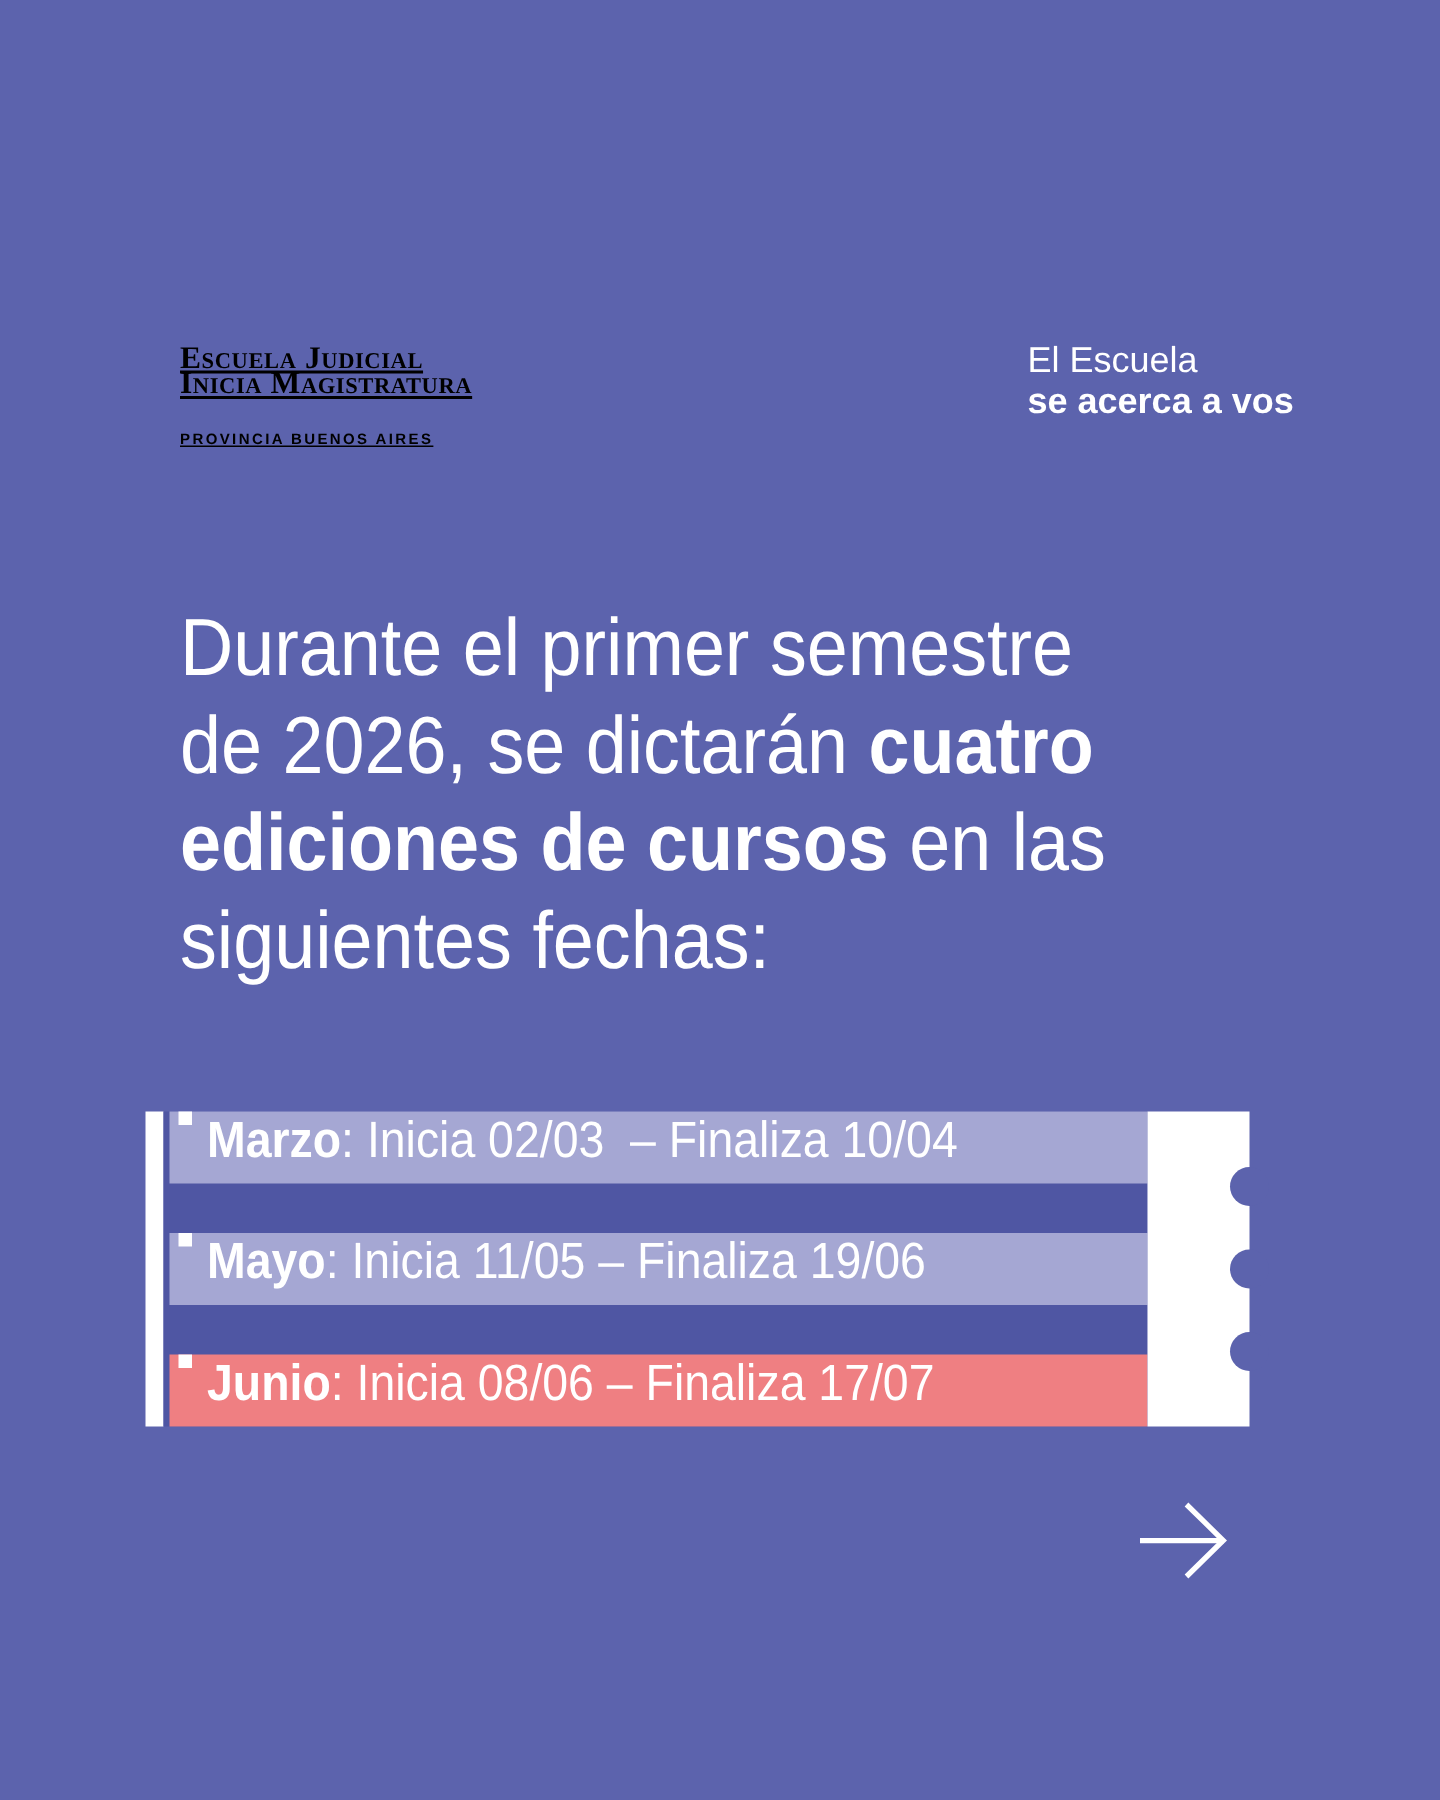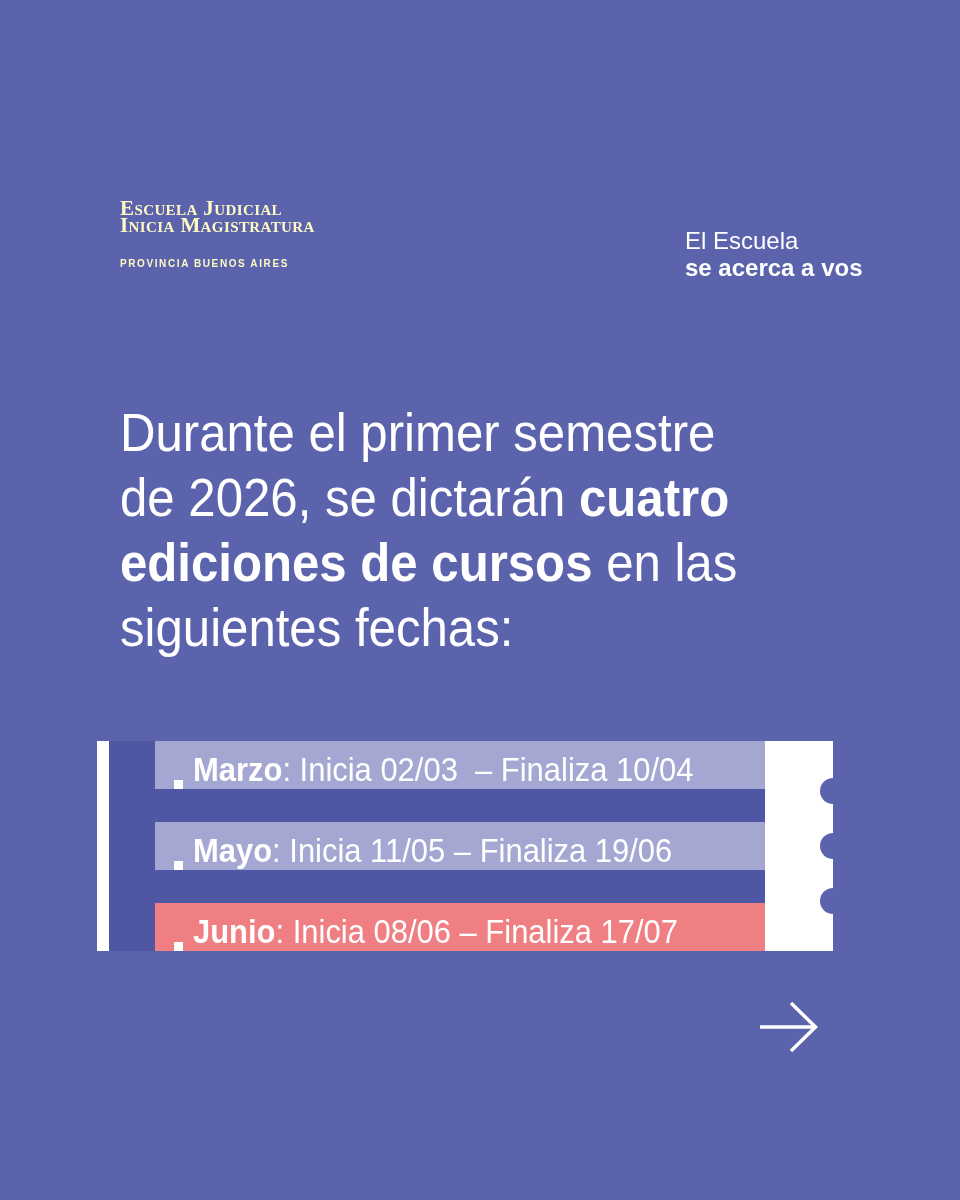--- a/index.html
+++ b/index.html
@@ -10,21 +10,21 @@
     --accent-white:#ffffff;
   }
   *{margin:0;padding:0;box-sizing:border-box;}
   body{background:var(--background);}
   .canvas{
     position:relative;width:960px;height:1200px;overflow:hidden;
     background:var(--background);color:#fff;
     font-family:"Liberation Sans", sans-serif;
   }
   
-  .logo{position:absolute;left:120px;top:200px;color:#fef9c3;}
+  .logo{position:absolute;left:120px;top:230px;color:#000000;text-decoration:underline;}
   .logo-main{
     font-family:"Liberation Serif", serif;
     font-variant:small-caps;
     font-size:21px;line-height:17px;letter-spacing:.4px;font-weight:600;
   }
   .logo-sub{
     font-size:10px;font-weight:bold;letter-spacing:1.6px;margin-top:24px;
   }
   .tagline{position:absolute;left:685px;top:227px;font-size:24px;line-height:27px;}
   .tagline .t2{font-weight:bold;}
@@ -36,21 +36,21 @@
   }
   .heading .b{font-weight:bold;}
   
   .ticket{position:absolute;left:97px;top:741px;width:743px;height:210px;}
   .ticket-bar{position:absolute;left:0;top:0;width:12px;height:100%;background:var(--accent-white);}
   .rows{
     position:absolute;left:12px;top:0;width:656px;height:100%;
     background:var(--separator);padding-left:4px;
     display:flex;flex-direction:column;justify-content:space-between;
   }
-  .row{height:48px;display:flex;align-items:flex-end;padding-left:19px;margin-left:42px;}
+  .row{height:48px;display:flex;align-items:flex-start;padding-left:6px;}
   .row--lavender{background:var(--row-lavender);}
   .row--salmon{background:var(--row-salmon);}
   .bullet{width:9px;height:9px;background:#fff;flex:none;margin-right:10px;}
   .row-text{
     font-size:34px;white-space:pre;display:inline-block;
     transform:scaleX(0.91);transform-origin:0 50%;
   }
   .row-text b{font-weight:bold;}
   .stub{position:absolute;left:668px;top:0;width:68px;height:100%;background:var(--accent-white);}
   .notch{position:absolute;right:-13px;width:26px;height:26px;border-radius:50%;background:var(--background);}

